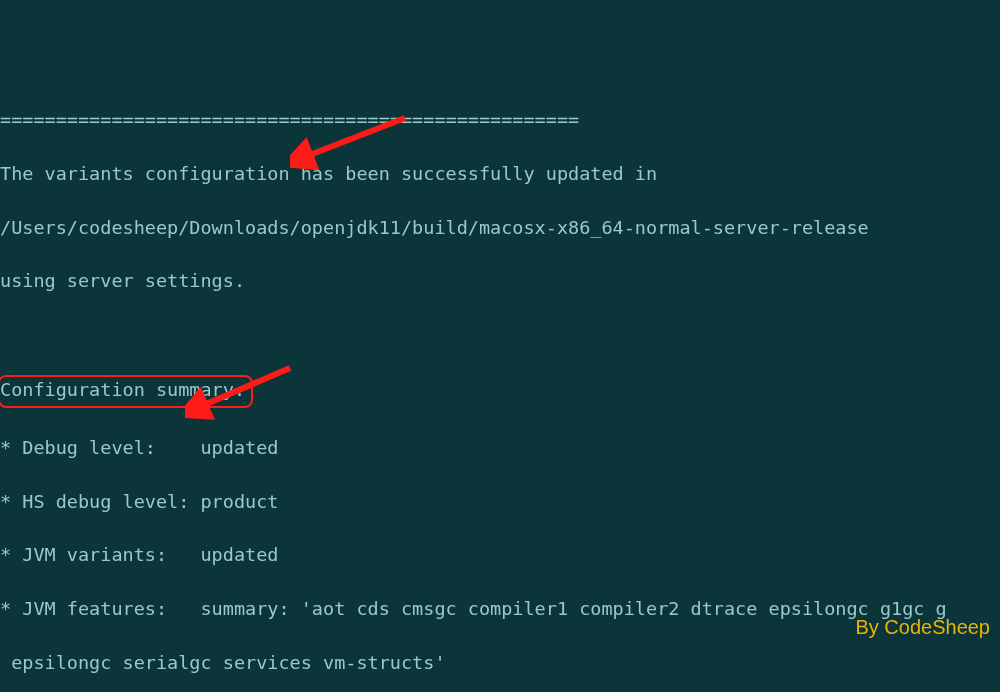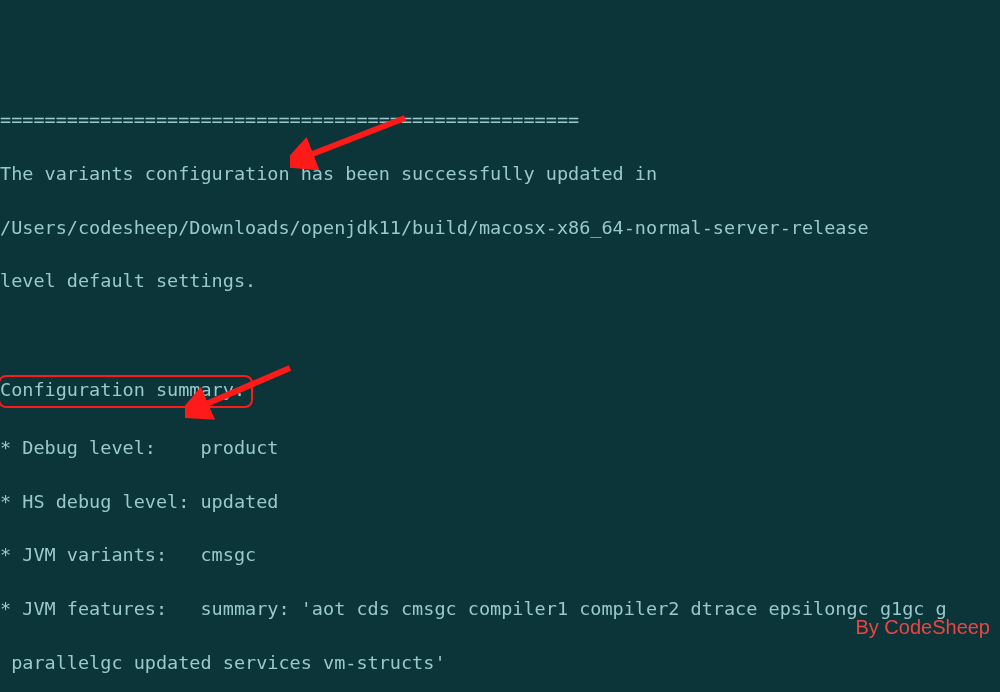--- a/index.html
+++ b/index.html
@@ -20,47 +20,47 @@
     display: inline-block;
     border: 2px solid #ff1a1a;
     border-radius: 8px;
     padding: 0 6px 2px 0;
     margin-left: -2px;
   }
   .watermark {
     position: absolute;
     right: 10px;
     bottom: 50px;
-    color: #ef4444;
+    color: #eab308;
     font-family: Arial, sans-serif;
     font-size: 20px;
     white-space: nowrap;
   }
   
   .arrow {
     position: absolute;
     pointer-events: none;
   }
 </style>
 </head>
 <body>
 
 
 
 <span class="row">====================================================</span>
 <span class="row">The variants configuration has been successfully updated in</span>
 <span class="row">/Users/codesheep/Downloads/openjdk11/build/macosx-x86_64-normal-server-release</span>
-<span class="row">level default settings.</span>
+<span class="row">using server settings.</span>
 <span class="row"> </span>
 <span class="row"><span class="hdr-box">Configuration summary:</span></span>
-<span class="row">* Debug level:    product</span>
-<span class="row">* HS debug level: updated</span>
-<span class="row">* JVM variants:   cmsgc</span>
+<span class="row">* Debug level:    updated</span>
+<span class="row">* HS debug level: product</span>
+<span class="row">* JVM variants:   updated</span>
 <span class="row">* JVM features:   summary: 'aot cds cmsgc compiler1 compiler2 dtrace epsilongc g1gc g</span>
-<span class="row"> parallelgc updated services vm-structs'</span>
+<span class="row"> epsilongc serialgc services vm-structs'</span>
 
 
 
 
 
 
 
 
 
 

